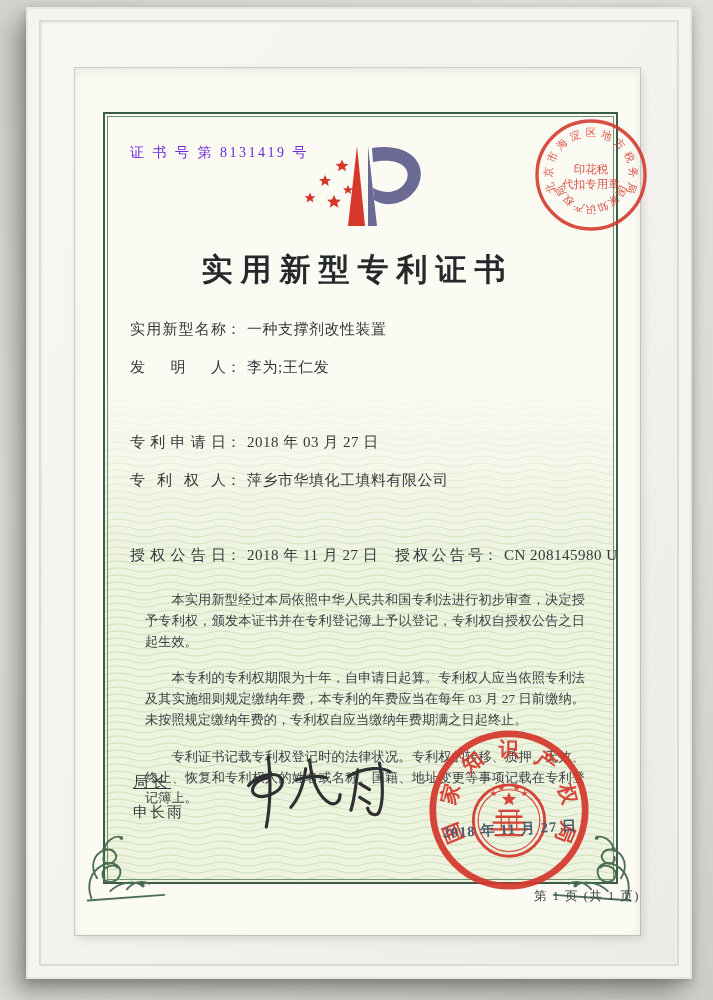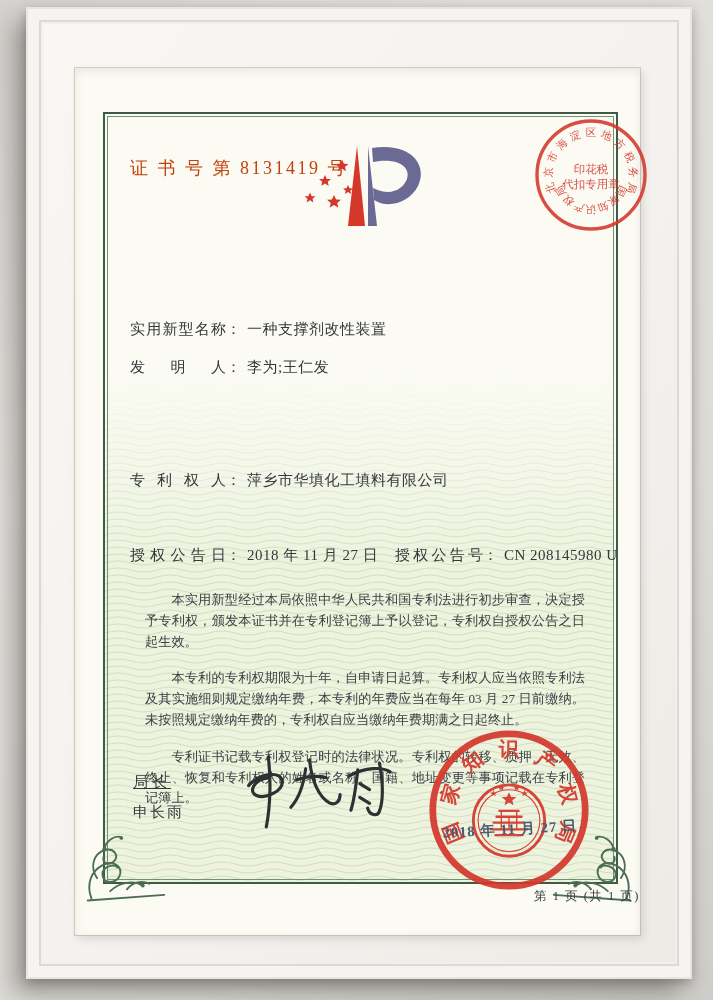--- a/index.html
+++ b/index.html
@@ -19,21 +19,21 @@
     position:absolute;left:75px;top:68px;width:565px;height:867px;
     background:#fbfbf4;
     box-shadow:0 0 0 1px rgba(175,173,163,.55), inset 0 3px 8px rgba(60,60,55,.10), 3px 4px 8px rgba(90,88,82,.18);
   }
   .pattern{position:absolute;left:30px;top:300px;width:508px;height:514px;z-index:0;overflow:hidden;}
   .pattern .fade{position:absolute;left:0;top:0;width:100%;height:190px;
     background:linear-gradient(#fbfbf4 0%, rgba(251,251,244,0) 100%);}
   .gborder{position:absolute;left:28px;top:44px;width:511px;height:768px;
     border:2px solid #3d5c45;z-index:1;pointer-events:none;}
   .gborder .inner{position:absolute;left:2px;top:2px;right:2px;bottom:2px;border:1px solid #72906f;}
-  .cert-number{position:absolute;left:55px;top:88px;z-index:3;font-size:18px;letter-spacing:2.5px;color:#c2410c;}
+  .cert-number{position:absolute;left:55px;top:76px;z-index:3;font-size:14px;letter-spacing:2.5px;color:#6d28d9;}
   .logo{position:absolute;left:215px;top:68px;width:160px;height:100px;z-index:3;}
   .title{position:absolute;left:0;top:181px;width:100%;text-align:center;z-index:3;
     font-size:31px;letter-spacing:8px;color:#26292b;font-weight:600;}
   .frow{position:absolute;left:55px;width:470px;height:22px;z-index:3;font-size:15px;color:#34383b;white-space:nowrap;}
   .flabel{display:inline-block;width:96px;text-align:justify;text-align-last:justify;vertical-align:bottom;}
   .flabel.short{width:88px;}
   .fcolon{margin-right:6px;}
   .fvalue{letter-spacing:.5px;}
   .fgroup2{position:absolute;left:265px;top:0;}
   .paras{position:absolute;left:54px;top:506px;width:472px;z-index:3;color:#3a3f42;
@@ -186,26 +186,30 @@
     <path d="M82,12 C122,6 138,30 128,50 C119,67 98,73 84,64 L83,52 C101,61 113,53 117,43 C121,31 108,21 83,26 Z" fill="#6a6a94"></path>
     <polygon points="78,10 87,90 78,90" fill="#6a6a94"></polygon>
     <polygon points="67,10 75,90 58,90" fill="#d5372b"></polygon>
     <use href="#star" transform="translate(52,30) scale(1.3)" fill="#d5372b"></use>
     <use href="#star" transform="translate(35,45) scale(1.2)" fill="#d5372b"></use>
     <use href="#star" transform="translate(20,62) scale(1.1)" fill="#d5372b"></use>
     <use href="#star" transform="translate(58,54) scale(1.0)" fill="#d5372b"></use>
     <use href="#star" transform="translate(44,66) scale(1.4)" fill="#d5372b"></use>
   </svg>
 
+  <div class="title">实用新型专利证书</div>
 
   <div class="frow" style="top:252px">
     <span class="flabel">实用新型名称</span><span class="fcolon">：</span><span class="fvalue">一种支撑剂改性装置</span>
   </div>
   <div class="frow" style="top:290px">
     <span class="flabel">发明人</span><span class="fcolon">：</span><span class="fvalue">李为;王仁发</span>
+  </div>
+  <div class="frow" style="top:365px">
+    <span class="flabel">专利申请日</span><span class="fcolon">：</span><span class="fvalue">2018 年 03 月 27 日</span>
   </div>
   <div class="frow" style="top:403px">
     <span class="flabel">专利权人</span><span class="fcolon">：</span><span class="fvalue">萍乡市华填化工填料有限公司</span>
   </div>
   <div class="frow" style="top:478px">
     <span>
       <span class="flabel">授权公告日</span><span class="fcolon">：</span><span class="fvalue">2018 年 11 月 27 日</span>
     </span>
     <span class="fgroup2">
       <span class="flabel short">授权公告号</span><span class="fcolon">：</span><span class="fvalue">CN 208145980 U</span>

